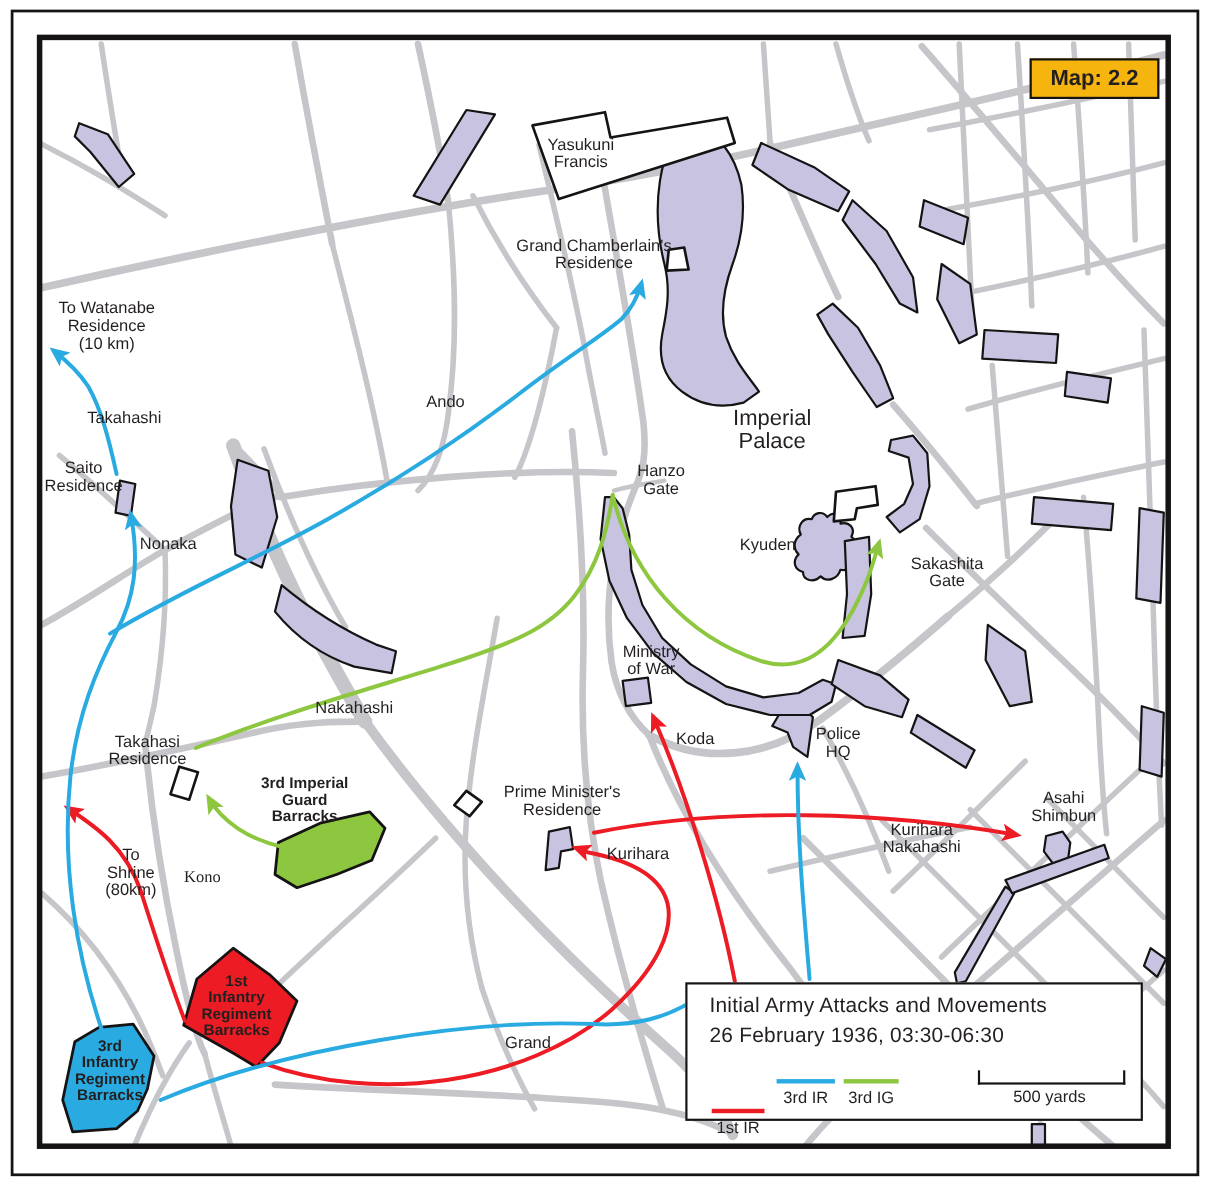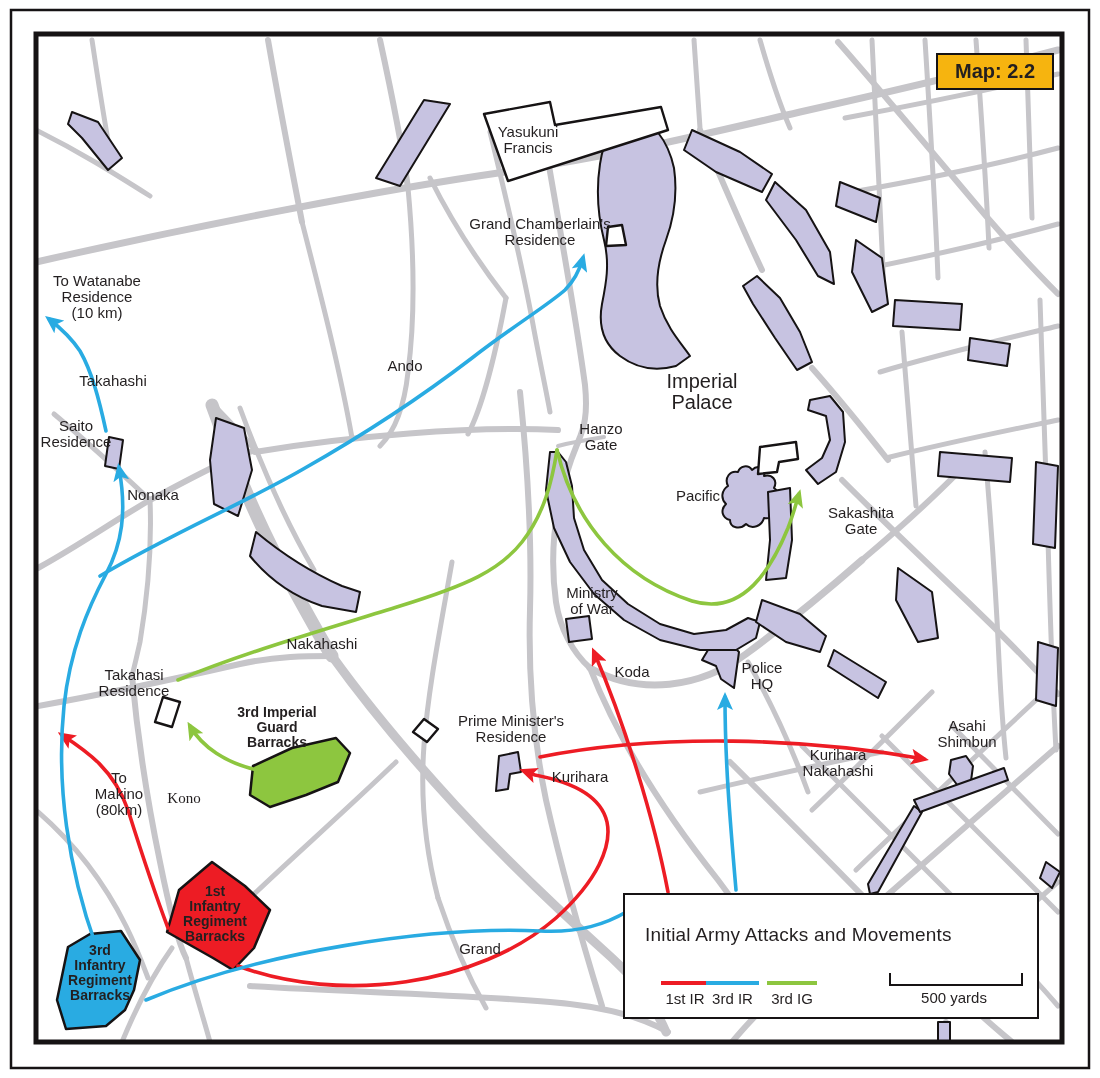--- a/index.html
+++ b/index.html
@@ -17,25 +17,25 @@
   .map-label.bold{font-weight:bold;}
   #title{position:absolute;left:249px;top:56px;width:600px;text-align:center;
     font-size:27px;font-weight:bold;text-decoration:underline;
     text-underline-offset:6px;text-decoration-thickness:2.5px;letter-spacing:.2px;}
   #badge{position:absolute;left:936px;top:53px;width:114px;height:33px;
     background:var(--badge);border:2.5px solid #161314;text-align:center;
     line-height:33px;font-size:20px;font-weight:bold;}
   #legend{position:absolute;left:623px;top:893px;width:412px;height:122px;
     background:#fff;border:2.5px solid #161314;}
   .leg-title{position:absolute;left:20px;font-size:19px;letter-spacing:.2px;}
-  #leg-t1{top:9px;margin-top:20px;} #leg-t2{top:36px;}
+  #leg-t1{top:9px;} #leg-t2{top:36px;}
   .leg-item{position:absolute;top:86px;text-align:center;}
   .leg-swatch{height:3.5px;width:100%;}
   .leg-label{margin-top:5px;font-size:15px;}
-  #leg-i1{left:36px;width:48px;} #leg-i2{left:81px;width:53px;} #leg-i3{left:142px;width:50px;}
+  #leg-i1{left:22px;width:48px;margin-top:27px;} #leg-i2{left:81px;width:53px;} #leg-i3{left:142px;width:50px;}
   .sw-red{background:var(--red);} .sw-blue{background:var(--blue);} .sw-green{background:var(--green);}
   #scalebar{position:absolute;left:264px;top:78px;width:130px;height:11px;
     border-left:2px solid #161314;border-right:2px solid #161314;border-bottom:2px solid #161314;}
   #scale-label{position:absolute;left:264px;top:94px;width:130px;text-align:center;font-size:15px;}
   #attribution{position:absolute;left:40px;top:1022px;font-size:11px;font-weight:bold;letter-spacing:.1px;}
 </style>
 </head>
 <body>
 
 <div id="stage">
@@ -204,21 +204,21 @@
 (10 km)</div>
       <div class="map-label" style="left: 113px; top: 381px;">Takahashi</div>
       <div class="map-label" style="left: 76px; top: 434px;">Saito
 Residence</div>
       <div class="map-label" style="left: 153px; top: 495px;">Nonaka</div>
       <div class="map-label" style="left: 405px; top: 366px;">Ando</div>
       <div class="map-label" style="left: 702px; top: 392px; font-size: 20px;">Imperial
 Palace</div>
       <div class="map-label" style="left: 601px; top: 437px;">Hanzo
 Gate</div>
-      <div class="map-label" style="left: 698px; top: 496px;">Pacific</div>
+      <div class="map-label" style="left: 698px; top: 496px;">Kyuden</div>
       <div class="map-label" style="left: 861px; top: 521px;">Sakashita
 Gate</div>
       <div class="map-label" style="left: 592px; top: 601px;">Ministry
 of War</div>
       <div class="map-label" style="left: 632px; top: 672px;">Koda</div>
       <div class="map-label" style="left: 762px; top: 676px;">Police
 HQ</div>
       <div class="map-label" style="left: 322px; top: 644px;">Nakahashi</div>
       <div class="map-label" style="left: 134px; top: 683px;">Takahasi
 Residence</div>
@@ -226,38 +226,39 @@
 Guard
 Barracks</div>
       <div class="map-label" style="left: 511px; top: 729px;">Prime Minister's
 Residence</div>
       <div class="map-label" style="left: 580px; top: 777px;">Kurihara</div>
       <div class="map-label" style="left: 838px; top: 763px;">Kurihara
 Nakahashi</div>
       <div class="map-label" style="left: 967px; top: 734px;">Asahi
 Shimbun</div>
       <div class="map-label" style="left: 119px; top: 794px;">To
-Makino
+Shrine
 (80km)</div>
       <div class="map-label" style="left: 184px; top: 798px; font-family: Liberation Serif, serif;">Kono</div>
       <div class="map-label" style="left: 480px; top: 949px;">Grand</div>
       <div class="map-label bold" style="left: 215px; top: 914px; font-size: 14px;">1st
 Infantry
 Regiment
 Barracks</div>
       <div class="map-label bold" style="left: 100px; top: 973px; font-size: 14px;">3rd
 Infantry
 Regiment
 Barracks</div>
     </div>
 
 <div id="badge">Map: 2.2</div>
 
 <div id="legend">
   <div class="leg-title" id="leg-t1">Initial Army Attacks and Movements</div>
+  <div class="leg-title" id="leg-t2">26 February 1936, 03:30-06:30</div>
   <div class="leg-item" id="leg-i1">
     <div class="leg-swatch sw-red"></div>
     <div class="leg-label">1st IR</div>
   </div>
   <div class="leg-item" id="leg-i2">
     <div class="leg-swatch sw-blue"></div>
     <div class="leg-label">3rd IR</div>
   </div>
   <div class="leg-item" id="leg-i3">
     <div class="leg-swatch sw-green"></div>

